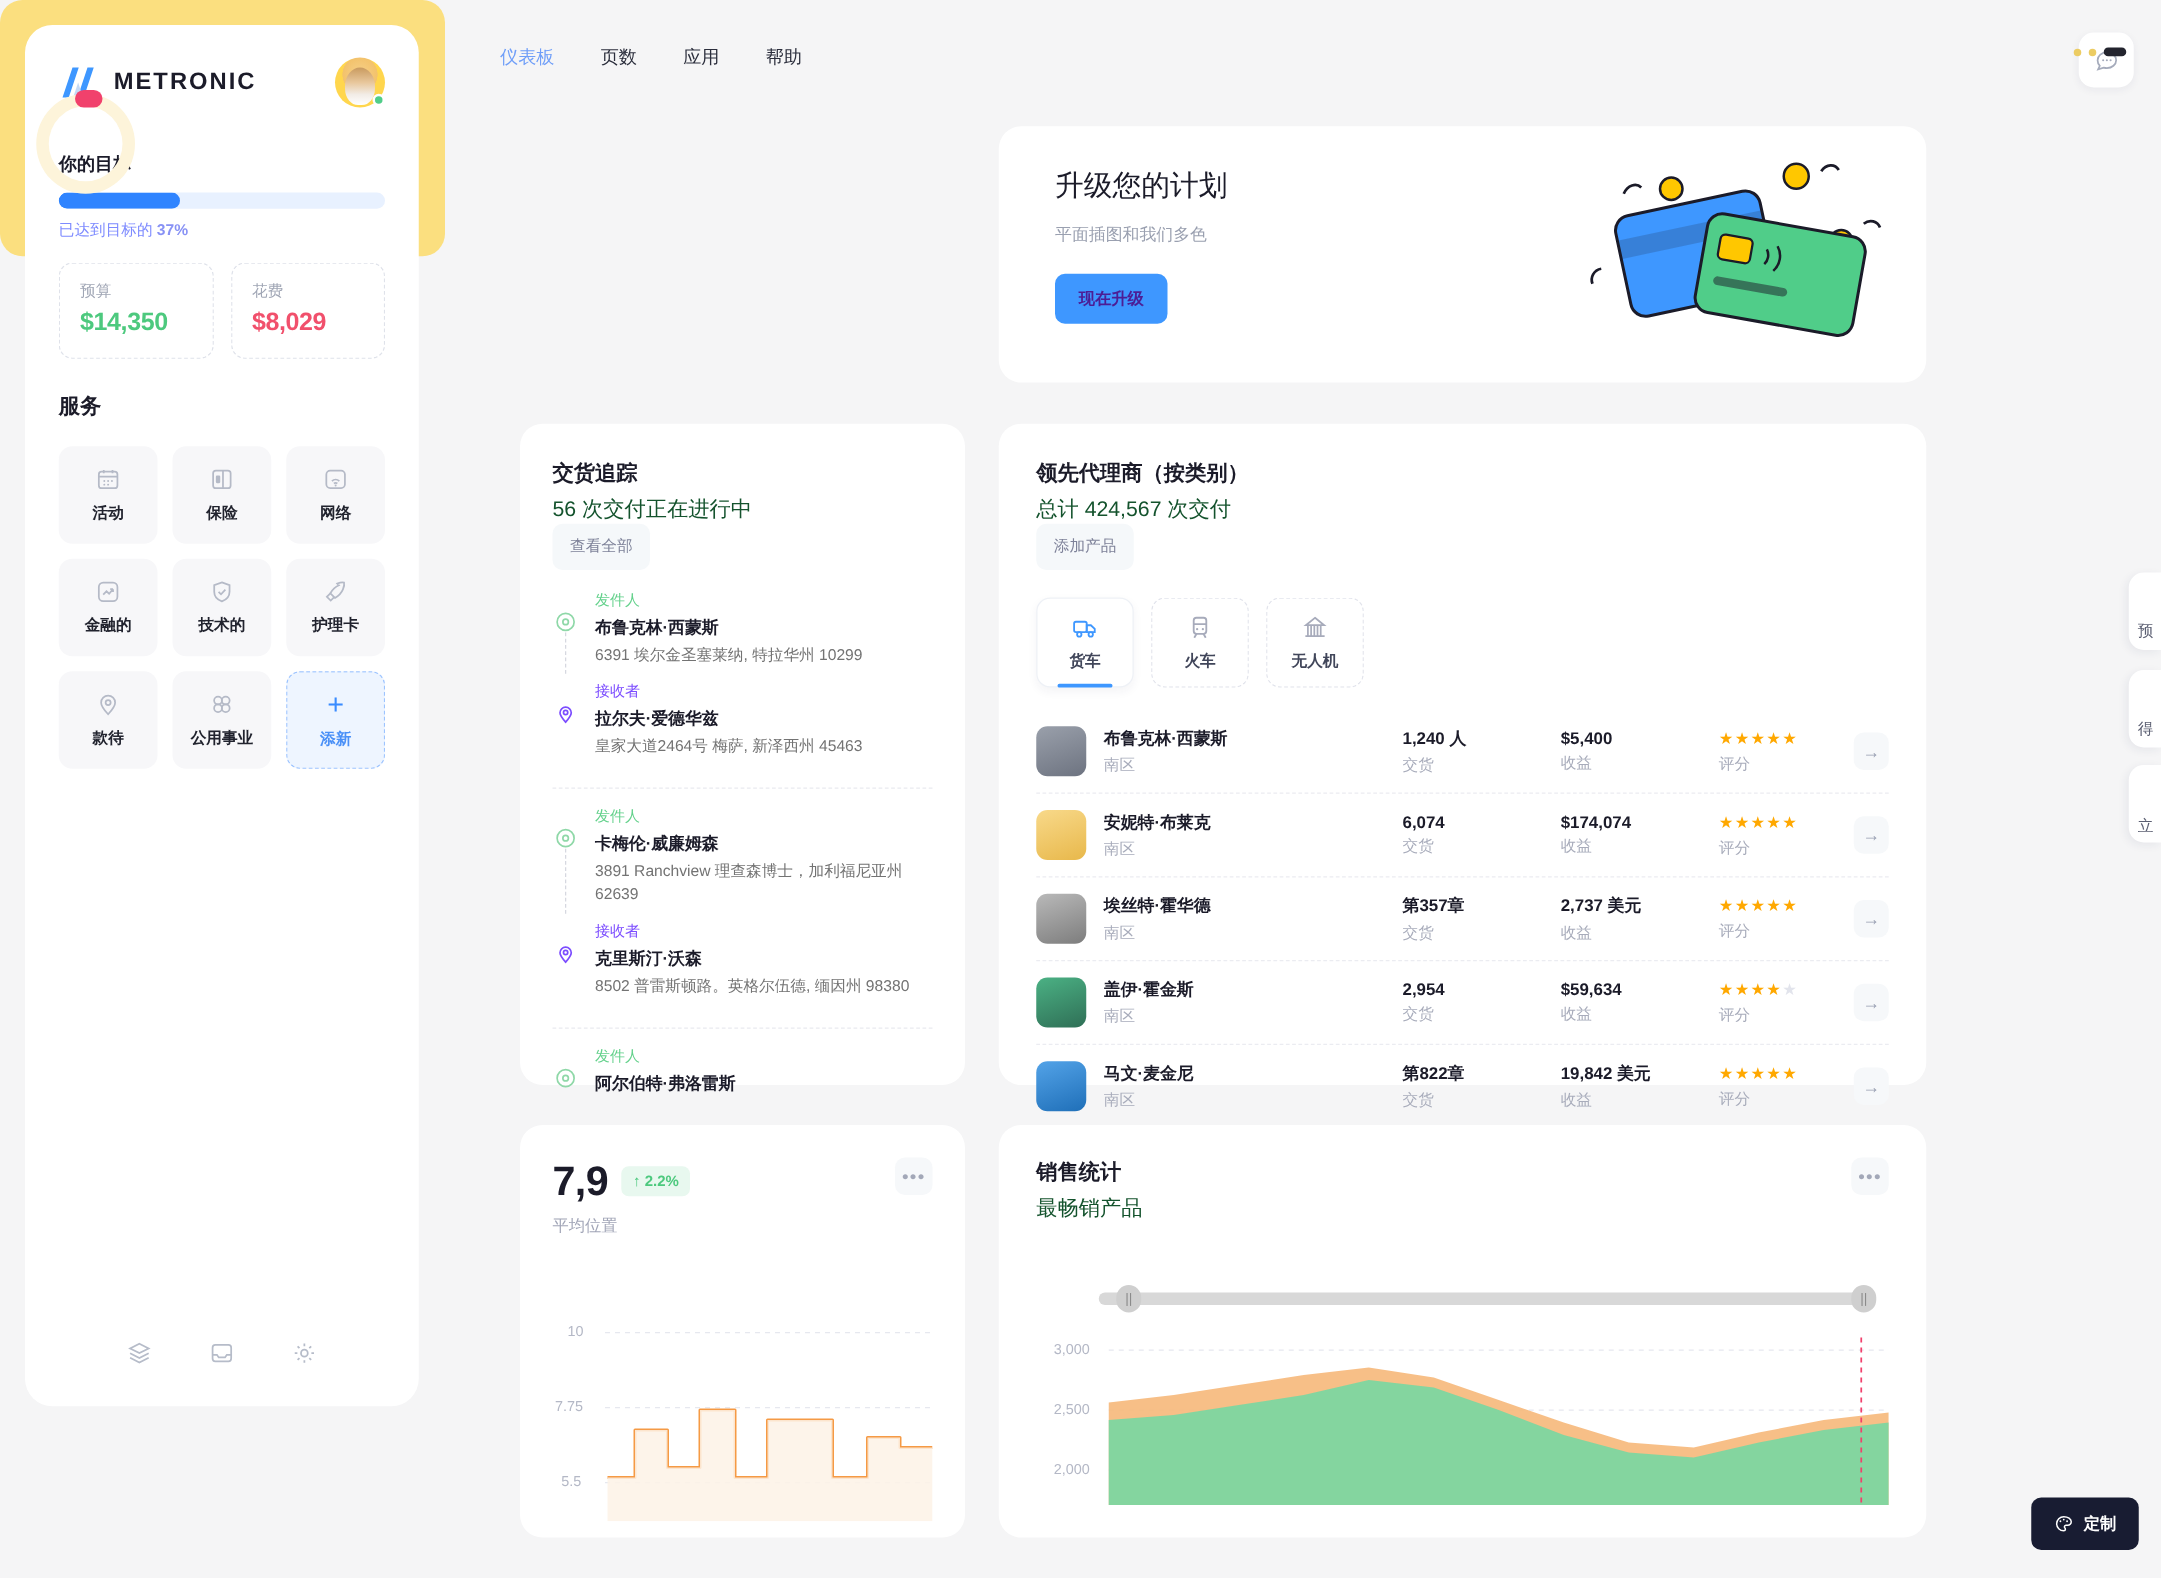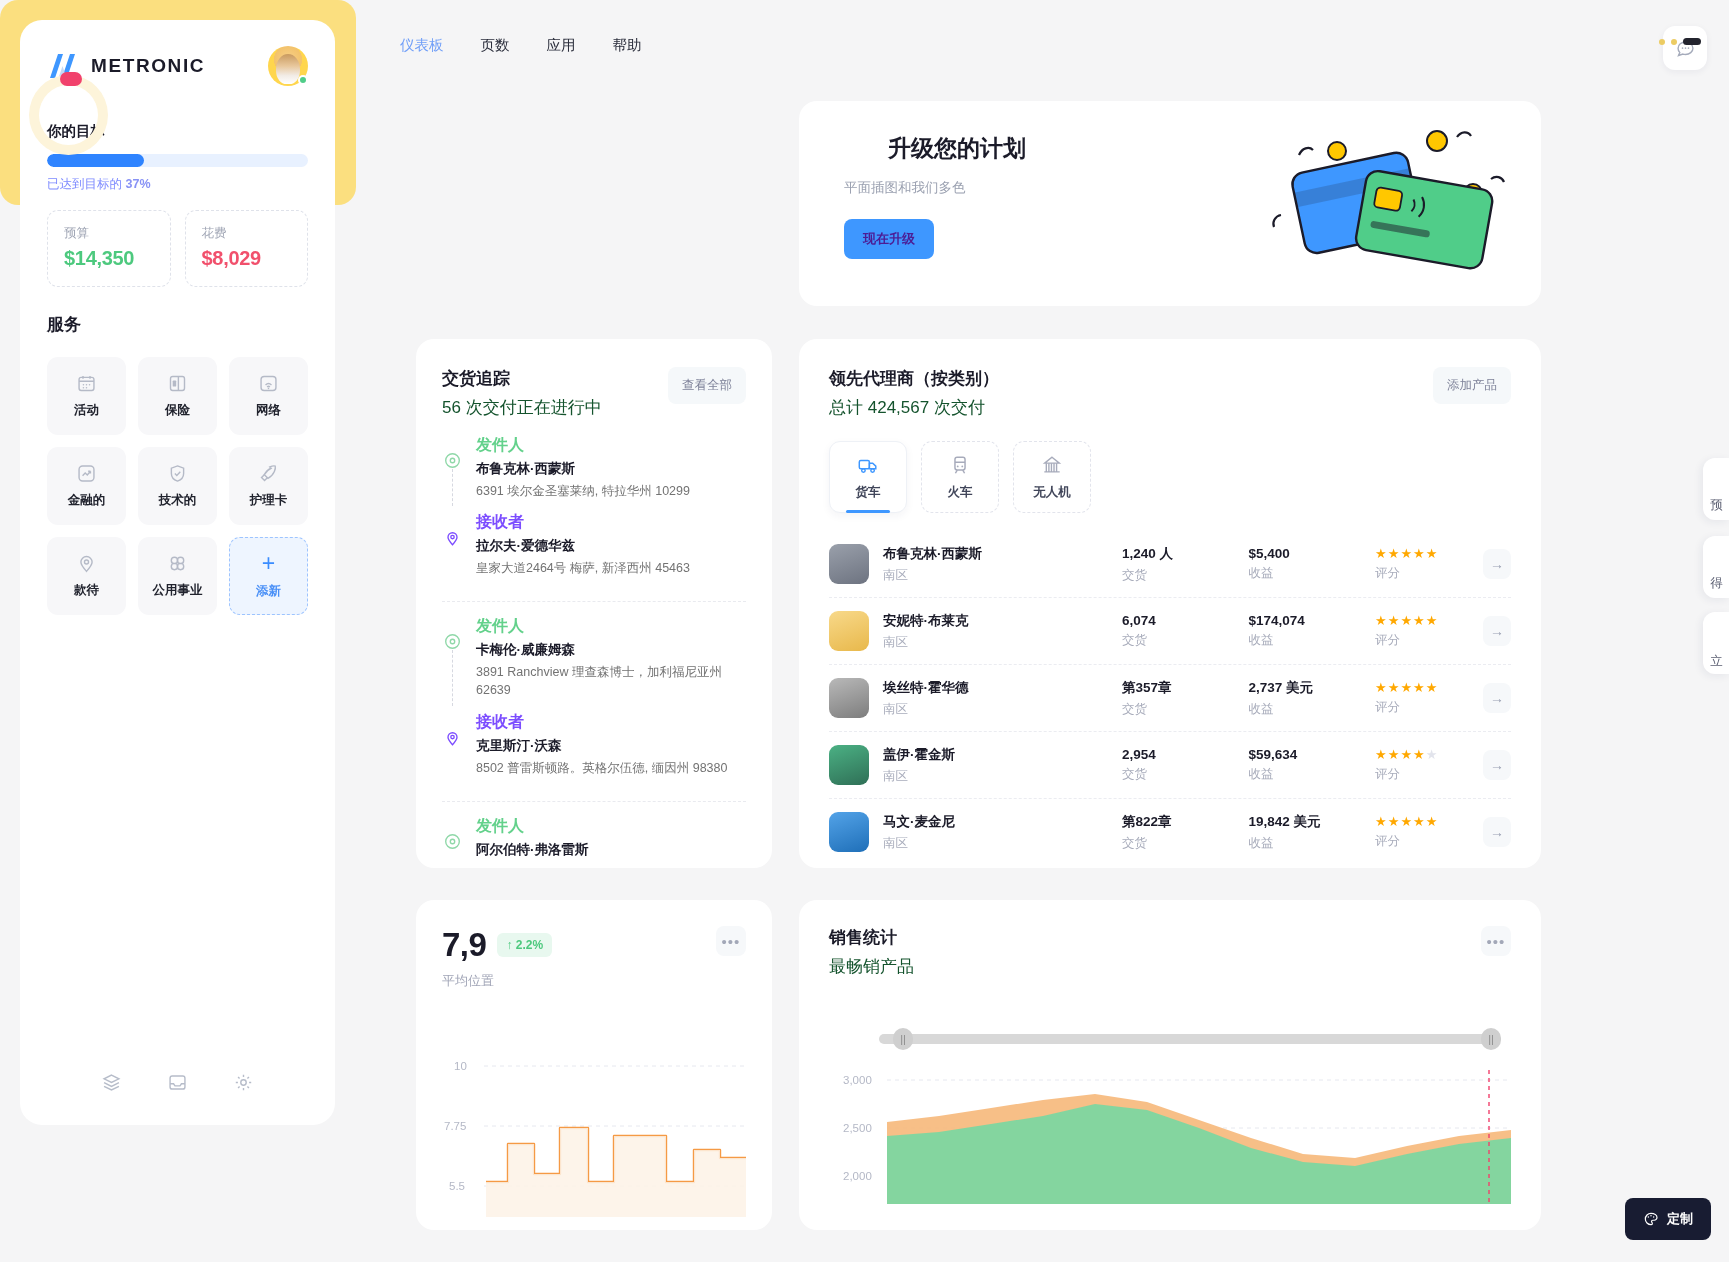--- a/index.html
+++ b/index.html
@@ -114,31 +114,31 @@
   .course-meta { margin-top: 12px; display: grid; grid-template-columns: 101px auto; row-gap: 8px; }
   .cm-item { display: flex; align-items: center; gap: 8px; font-size: 12.5px; font-weight: 600; color: #6a6a5e; }
   .cm-box {
     width: 14px; height: 14px; border-radius: 3px; border: 1px solid #b9ae84;
     display: flex; align-items: center; justify-content: center; font-size: 9px; color: #8b8567;
   }
 
   
   .upgrade-card { left: 799px; top: 101px; width: 742px; height: 205px; overflow: hidden; }
   .upgrade-inner { padding: 32px 0 0 45px; position: relative; z-index: 2; }
-  .upgrade-title { font-size: 23px; font-weight: 700; color: #1b1b29; margin-left: 44px; }
+  .upgrade-title { font-size: 23px; font-weight: 400; color: #1b1b29; }
   .upgrade-sub { margin-top: 14px; font-size: 13.5px; color: #9aa0b0; line-height: 1.55; }
   .upgrade-btn {
     margin-top: 20px; display: inline-block; background: #3e97ff; color: #4c1d95;
     font-size: 13px; font-weight: 600; padding: 11px 19px; border-radius: 8px; border: none; cursor: pointer;
   }
   .upgrade-art { position: absolute; right: 30px; top: 18px; width: 270px; height: 175px; }
 
   
   .delivery-card { left: 416px; top: 339px; width: 356px; height: 529px; padding: 28px 26px 0 26px; }
-  .card-head { display: flex; align-items: flex-start; justify-content: space-between; }
+  .card-head { display: flex; align-items: flex-start; justify-content: space-between; flex-direction: column; }
   .card-title { font-size: 17px; font-weight: 700; color: #1b1b29; }
   .card-sub { margin-top: 6px; font-size: 17px; color: #14532d; }
   .ghost-btn {
     background: #f5f8fa; border: none; border-radius: 8px; color: #7e8299;
     font-size: 12.5px; padding: 10px 14px; cursor: pointer;
   }
   .tabs { margin-top: 20px; display: flex; border-bottom: 1px solid #f0f0f3; }
   .tab {
     flex: 1; text-align: center; padding: 10px 0 13px; font-size: 13.5px;
     color: #5b5f72; font-weight: 600; cursor: pointer; position: relative;
@@ -150,21 +150,21 @@
   }
   .track-list { margin-top: 16px; }
   .track-group { position: relative; padding-bottom: 12px; }
   .track-group + .track-group { border-top: 1px dashed #e9eaef; padding-top: 14px; }
   .track-row { position: relative; padding-left: 34px; margin-bottom: 12px; }
   .track-pin { position: absolute; left: 2px; top: 17px; width: 17px; height: 17px; }
   .track-line {
     position: absolute; left: 10px; top: 34px; bottom: -6px; width: 0;
     border-left: 1px dashed #d6d8e0;
   }
-  .tr-role { font-size: 16px; font-weight: 700; }
+  .tr-role { font-size: 12px; font-weight: 400; }
   .tr-role.sender { color: #63d18b; }
   .tr-role.receiver { color: #7c4dff; }
   .tr-name { margin-top: 4px; font-size: 13.5px; font-weight: 700; color: #1b1b29; }
   .tr-addr { margin-top: 4px; font-size: 12.5px; color: #737373; line-height: 1.45; }
 
   
   .agents-card { left: 799px; top: 339px; width: 742px; height: 529px; padding: 28px 30px 0 30px; }
   .cat-tabs { margin-top: 22px; display: flex; gap: 14px; }
   .cat {
     width: 78px; height: 72px; border-radius: 11px; border: 1px dashed #e2e4ec;

